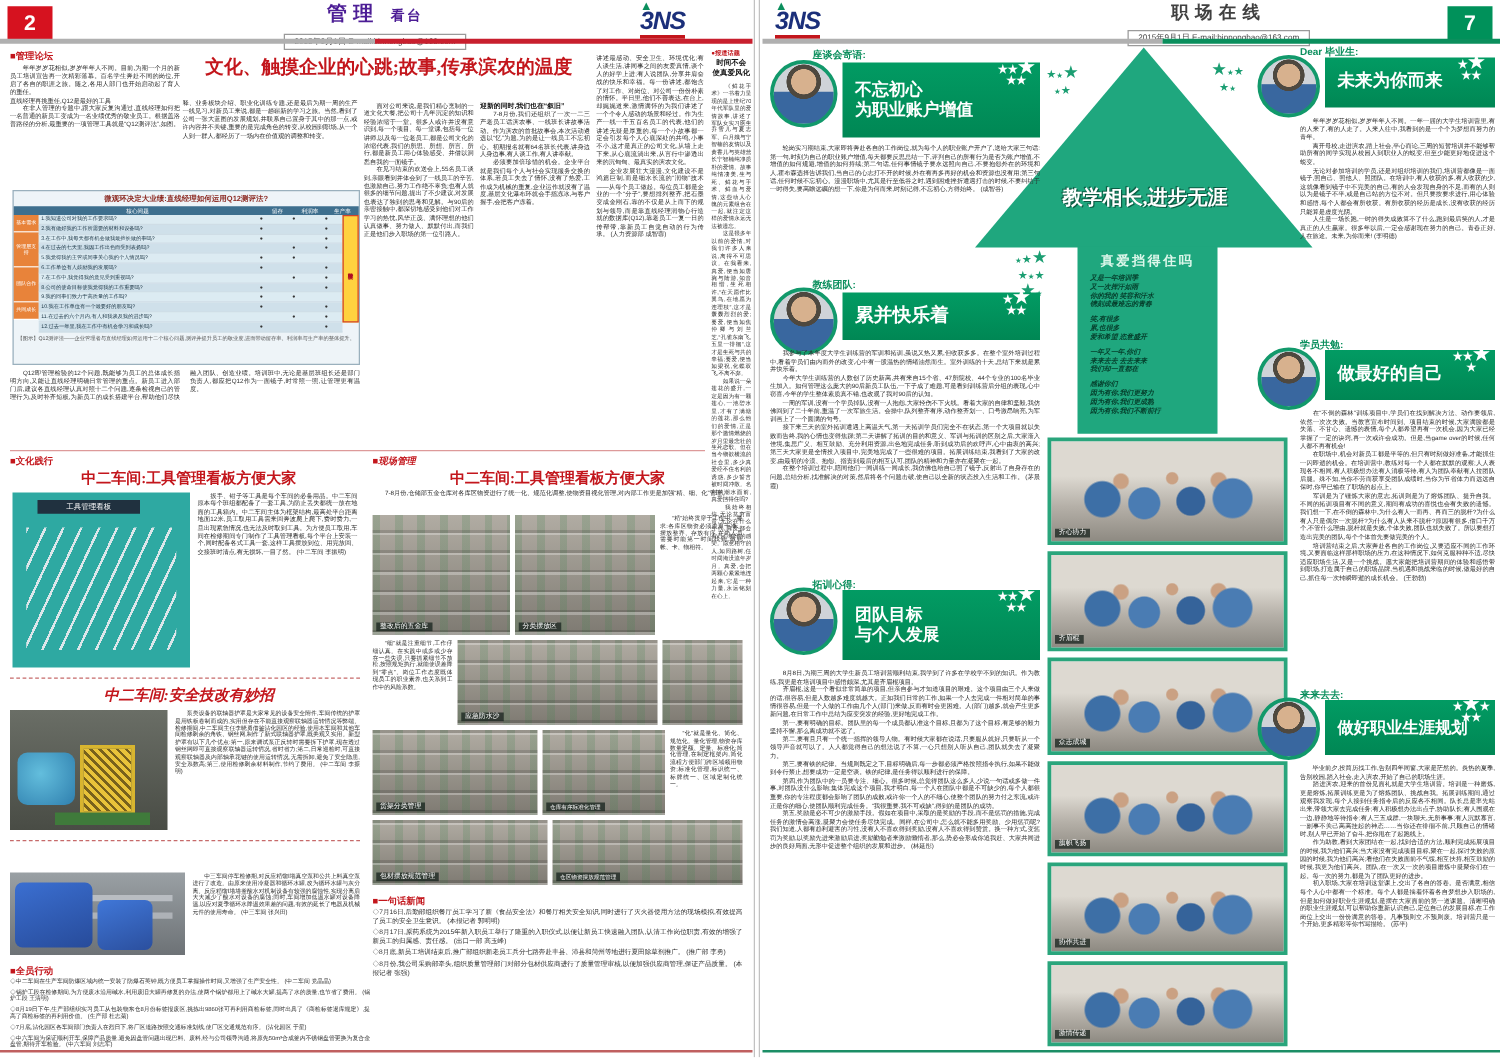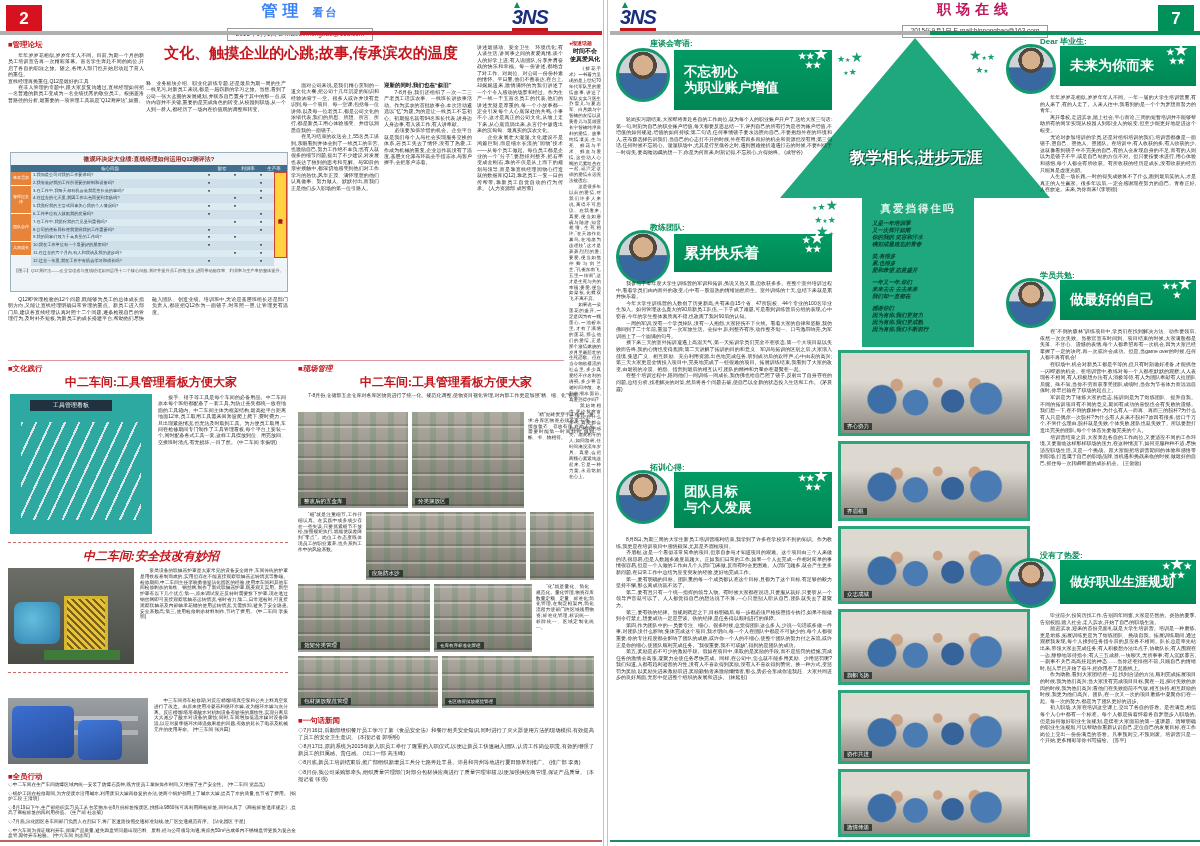--- a/index.html
+++ b/index.html
@@ -5,21 +5,21 @@
   html,body{margin:0;padding:0;background:#fff;}
   #canvas{position:relative;width:1200px;height:846px;background:#fff;overflow:hidden;
           font-family:"Liberation Sans",sans-serif;}
   .abs{position:absolute;}
   
   .pagenum{position:absolute;width:36px;height:27px;color:#fff;font-weight:bold;font-size:17px;
            display:flex;align-items:center;justify-content:center;}
   .pn-red{background:#d6121f;} .pn-green{background:#00915a;}
   .masthead{position:absolute;text-align:center;}
   .mh-title{font-family:"Liberation Serif",serif;font-weight:bold;letter-spacing:5px;}
-  .mh-red{color:#3b82f6;font-size:16px;} .mh-green{color:#be185d;font-size:14px;}
+  .mh-red{color:#4c1d95;font-size:16px;} .mh-green{color:#404040;font-size:14px;}
   .mh-sub{font-size:11px;letter-spacing:2px;}
   .datebox{display:inline-block;border:1px solid #9a9a9a;font-size:6.5px;color:#444;
            padding:1px 8px;margin-top:2px;background:#fff;}
   .bar{position:absolute;height:4px;}
   .logo{position:absolute;font-style:italic;font-weight:900;font-size:20px;color:#1b2f7a;
         letter-spacing:-1px;font-family:"Liberation Sans",sans-serif;}
   .logo i{font-style:italic;color:#1b2f7a;border-bottom:3px solid #c3161c;}
   .logo .leaf{position:absolute;left:2px;top:-4px;width:0;height:0;border-left:3px solid transparent;
         border-right:3px solid transparent;border-bottom:6px solid #0b8f5d;}
   .divider{position:absolute;top:0;width:1px;height:846px;background:#c2c2c2;}
@@ -83,21 +83,21 @@
   .qrow .qq{flex:1;padding-left:2px;color:#203a4a;}
   .qrow .qd{width:26px;text-align:center;color:#333;}
   .q12-strip{width:11px;background:#ffd23f;border:1px solid #d0422c;writing-mode:vertical-rl;
       font-size:4.5px;color:#a02;display:flex;align-items:center;justify-content:center;}
   .q12-cap{font-size:4.2px;line-height:5.4px;color:#555;padding:2px 3px;text-align:justify;}
   
   .arrow-head{position:absolute;width:0;height:0;border-left:135px solid transparent;
       border-right:135px solid transparent;border-bottom:160px solid #1fa77e;}
   .arrow-shaft{position:absolute;background:#1fa77e;}
   .arrow-headline{position:absolute;color:#fff;font-weight:900;font-size:16px;text-align:center;
-      font-family:Liberation Sans, sans-serif;text-shadow:1px 1px 0 #0b5d44,-1px -1px 0 #0b5d44;}
+      font-family:Liberation Serif, serif;text-shadow:1px 1px 0 #0b5d44,-1px -1px 0 #0b5d44;}
   .arrow-sub{position:absolute;color:#dcf7ea;font-weight:bold;font-size:10.5px;letter-spacing:2px;text-align:center;}
   .poem{position:absolute;color:#06412e;font-weight:bold;font-style:italic;font-size:5.5px;
       line-height:7px;}
   .poem-line{min-height:5px;}
   .banner{position:absolute;background:linear-gradient(180deg,#029b63,#008754);color:#fff;
       display:flex;flex-direction:column;justify-content:center;padding-left:10px;box-sizing:border-box;
       font-weight:bold;font-family:"Liberation Serif",serif;}
   .banner .l1{font-size:13.5px;line-height:16px;} .banner .l2{font-size:13.5px;line-height:16px;}
   .bstars{position:absolute;right:2px;top:0;color:#fff;text-align:center;line-height:9px;font-size:9px;width:34px;}
   .bstars .big{font-size:15px;}
@@ -461,21 +461,21 @@
   <div class="avatar" style="left:1006px;top:278px;width:50px;height:50px;"></div>
   <div class="banner" style="left:1060px;top:280px;width:136px;height:40px;">
     <span class="l1" style="font-size:14px;">做最好的自己</span>
     <span class="bstars">★★<span class="big">★</span><br>★</span>
   </div>
   <div class="rbody" style="left:1040px;top:328px;width:156px;height:214px;">　　在“不倒的森林”训练项目中,学员们在找到解决方法、动作要领后,依然一次次失败。当教官宣布时间到、项目结束的时候,大家满脸都是失落、不甘心、遗憾的表情,每个人都希望再有一次机会,因为大家已经掌握了一定的诀窍,再一次或许会成功。但是,当game over的时候,任何人都不再有机会!
 　　在职场中,机会对新员工都是平等的,但只有时刻做好准备,才能抓住一闪即逝的机会。在培训营中,教练对每一个人都在默默的观察;人人表现各不相同,有人积极想办法有人消极等待,有人为团队奉献有人拉团队后腿。殊不知,当你不劳而获享受团队成绩时,当你为节省体力而远远自保时,你早已输在了职场的起点上。
 　　军训是为了锤炼大家的意志,拓训则是为了熔炼团队、提升自我。不同的拓训项目有不同的意义,期间有成功的喜悦也会有失败的遗憾。我们想一下,在不倒的森林中,为什么有人一而再、再而三的脱杆?为什么有人只是偶尔一次脱杆?为什么有人从来不脱杆?原因有很多,借口千万个,不管什么理由,脱杆就是失败,个体失败,团队也就失败了。所以要想打造出完美的团队,每个个体首先要做完美的个人。
 　　培训营结束之后,大家奔赴各自的工作岗位,又要适应不同的工作环境,又要面临这样那样职场的压力,在这种情况下,如何克服种种不适,尽快适应职场生活,又是一个挑战。愿大家能把培训营期间的体验和感悟带到职场,打造属于自己的职场品牌,当机遇和挑战来临的时候,做最好的自己,抓住每一次转瞬即逝的成长机会。 (王勃勃)</div>
 
-  <div class="lbl-green" style="left:1040px;top:550px;">没有了热爱:</div>
+  <div class="lbl-green" style="left:1040px;top:550px;">来来去去:</div>
   <div class="avatar" style="left:1006px;top:558px;width:50px;height:50px;"></div>
   <div class="banner" style="left:1060px;top:560px;width:136px;height:44px;">
     <span class="l1" style="font-size:13px;">做好职业生涯规划</span>
     <span class="bstars">★<span class="big">★</span>★<br>★★</span>
   </div>
   <div class="rbody" style="left:1040px;top:612px;width:156px;height:228px;">　　毕业前夕,投简历找工作,告别四年同窗,大家是茫然的。炎热的夏季,告别校园,踏入社会,走入滨农,开始了自己的职场生涯。
 　　踏进滨农,迎来的首份见面礼就是大学生培训营。培训是一种磨炼,更是熔炼,拓展训练更是为了熔炼团队、挑战自我。拓展训练期间,通过观察我发现,每个人接到任务指令后的反应各不相同。队长总是率先站出来,带领大家去完成任务;有人积极想办法出点子,协助队长;有人围观在一边,静静地等待指令;有人三五成群,一块聊天,无所事事;有人沉默寡言,一副事不关己高高挂起的神态……当你还在徘徊不前,只顾自己的情绪时,别人早已开始了奋斗,把你甩在了起跑线上。
 　　作为助教,看到大家团结在一起,找到合适的方法,顺利完成拓展项目的时候,我为他们高兴;当大家没有完成项目目标,聚在一起,探讨失败的原因的时候,我为他们高兴;看他们在失败面前不气馁,相互扶持,相互鼓励的时候,我更为他们高兴。团队,在一次又一次的项目磨炼中凝聚你们在一起。每一次的努力,都是为了团队更好的进步。
 　　初入职场,大家在培训这堂课上,交出了各自的答卷。是否满意,相信每个人心中都有一个标准。每个人都是揣着怀着各自梦想步入职场的,但是如何做好职业生涯规划,是摆在大家面前的第一道课题。清晰明确的职业生涯规划,可以帮助你重新认识自己,定位自己的发展目标,在工作岗位上交出一份份满意的答卷。凡事预则立,不预则废。培训营只是一个开始,更多精彩等你书写描绘。 (苏平)</div>
 

